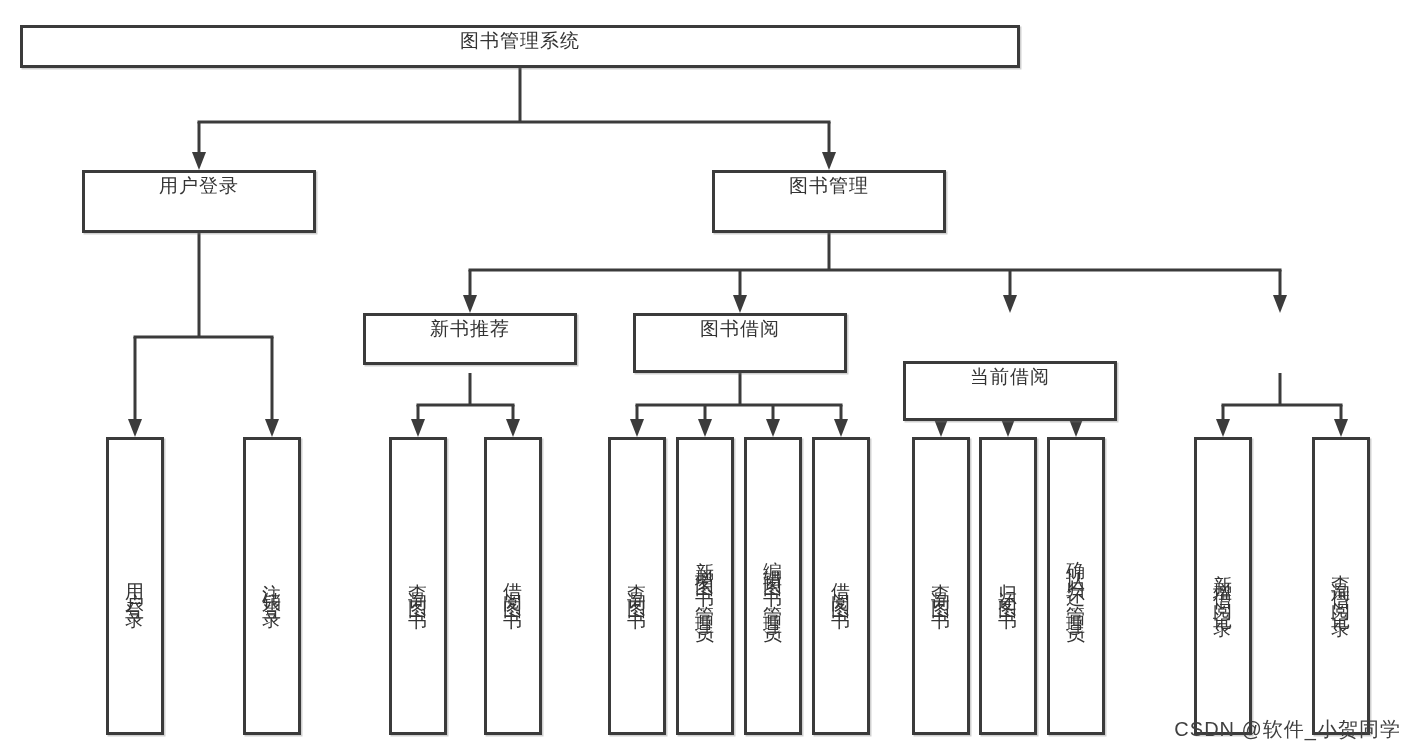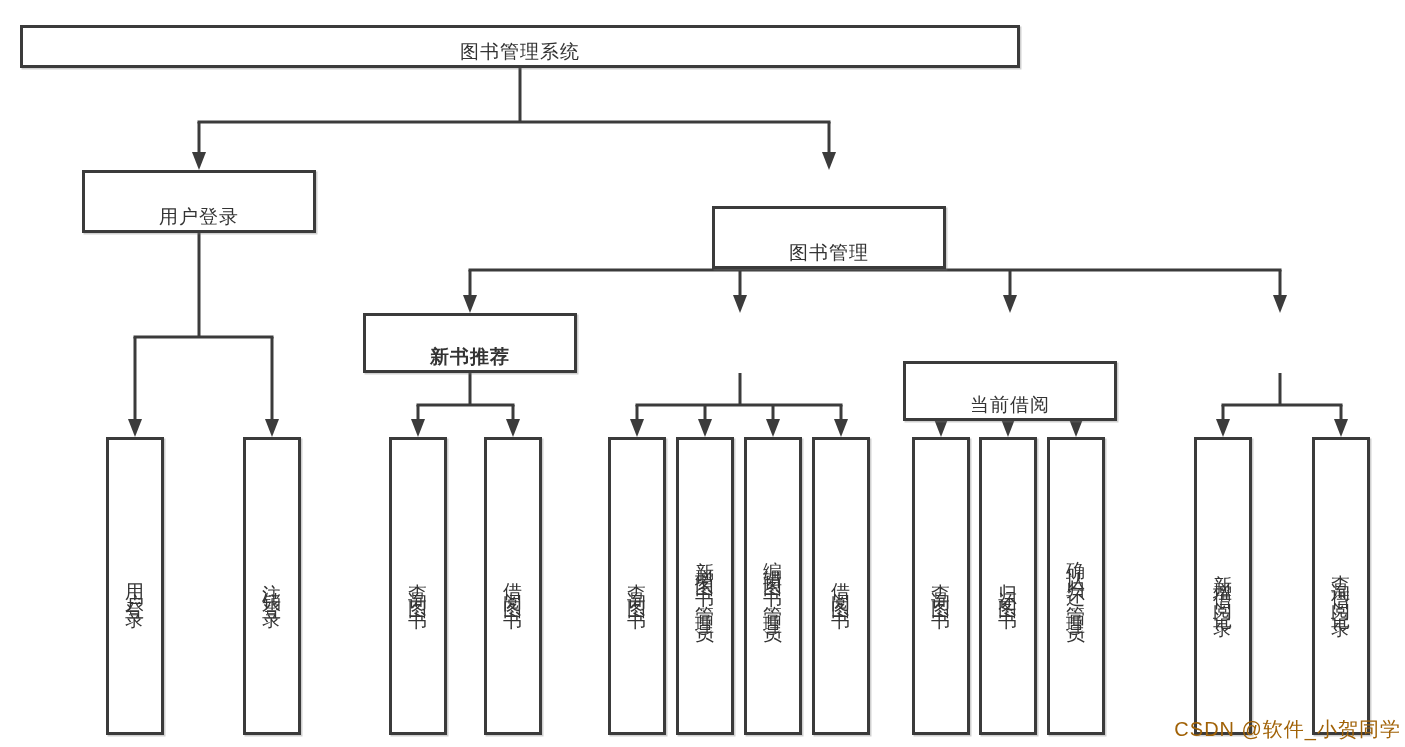--- a/index.html
+++ b/index.html
@@ -22,21 +22,21 @@
     width: 1405px;
     height: 747px;
   }
   .box {
     position: absolute;
     box-sizing: border-box;
     background: #ffffff;
     border: 3px solid #3b3b3b;
     box-shadow: 1.5px 1.5px 0 rgba(120,120,120,0.35);
     display: flex;
-    align-items: flex-end;
+    align-items: flex-start;
     justify-content: center;
     font-size: 19px;
     letter-spacing: 1px;
     white-space: nowrap;
   }
   .vbox {
     position: absolute;
     box-sizing: border-box;
     background: #ffffff;
     border: 3px solid #3b3b3b;
@@ -54,21 +54,21 @@
     text-orientation: mixed;
     letter-spacing: 9px;
     line-height: 1;
     display: block;
   }
   #watermark {
     position: absolute;
     right: 4px;
     bottom: 4px;
     font-size: 20px;
-    color: #a16207;
+    color: #404040;
     letter-spacing: 1px;
     z-index: 5;
   }
 </style>
 </head>
 <body>
 
 <div id="stage">
 
   <svg id="wires" viewBox="0 0 1405 747" fill="none" stroke="#3b3b3b" stroke-width="3">
@@ -147,26 +147,29 @@
     </g>
   </svg>
 
   <div class="box" style="left:20px; top:25px; width:1000px; height:43px;">
     <span>图书管理系统</span>
   </div>
 
   <div class="box" style="left:82px; top:170px; width:234px; height:63px;">
     <span>用户登录</span>
   </div>
-  <div class="box" style="left:712px; top:170px; width:234px; height:63px;margin-top:36px;">
+  <div class="box" style="left:712px; top:170px; width:234px; height:63px;">
     <span>图书管理</span>
   </div>
 
-  <div class="box" style="left:363px; top:313px; width:214px; height:60px;font-weight:bold;">
+  <div class="box" style="left:363px; top:313px; width:214px; height:52px;">
     <span>新书推荐</span>
+  </div>
+  <div class="box" style="left:633px; top:313px; width:214px; height:60px;">
+    <span>图书借阅</span>
   </div>
   <div class="box" style="left:903px; top:313px; width:214px; height:60px;margin-top:48px;">
     <span>当前借阅</span>
   </div>
 
   <div class="vbox" style="left:106px;">
     <span>用户登录</span>
   </div>
   <div class="vbox" style="left:243px;">
     <span>注销登录</span>

